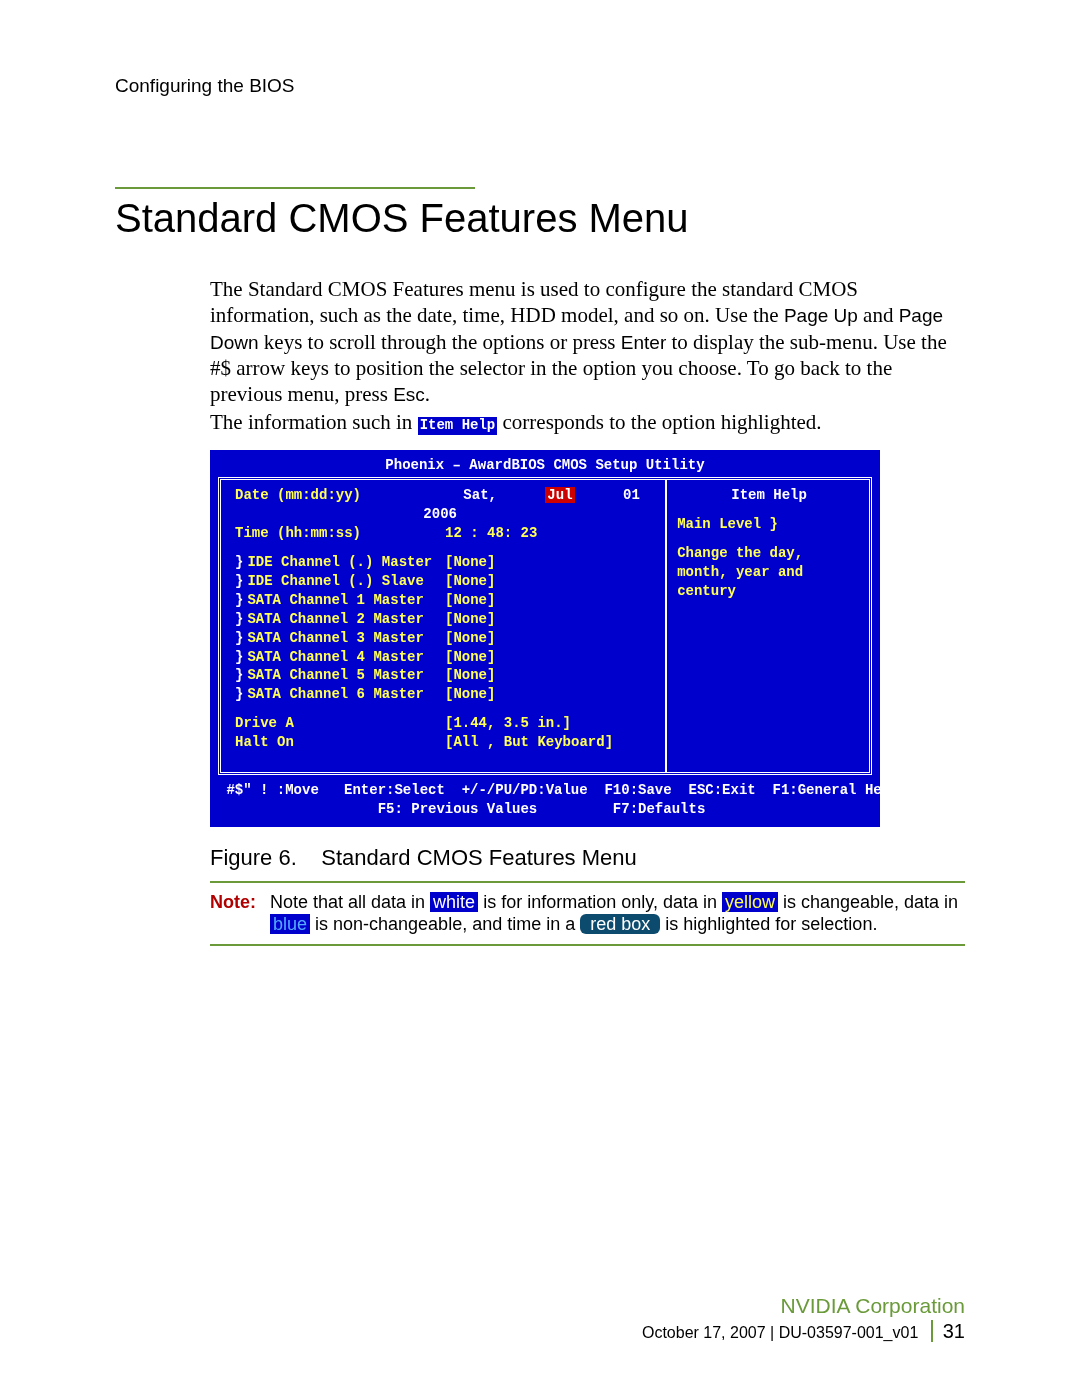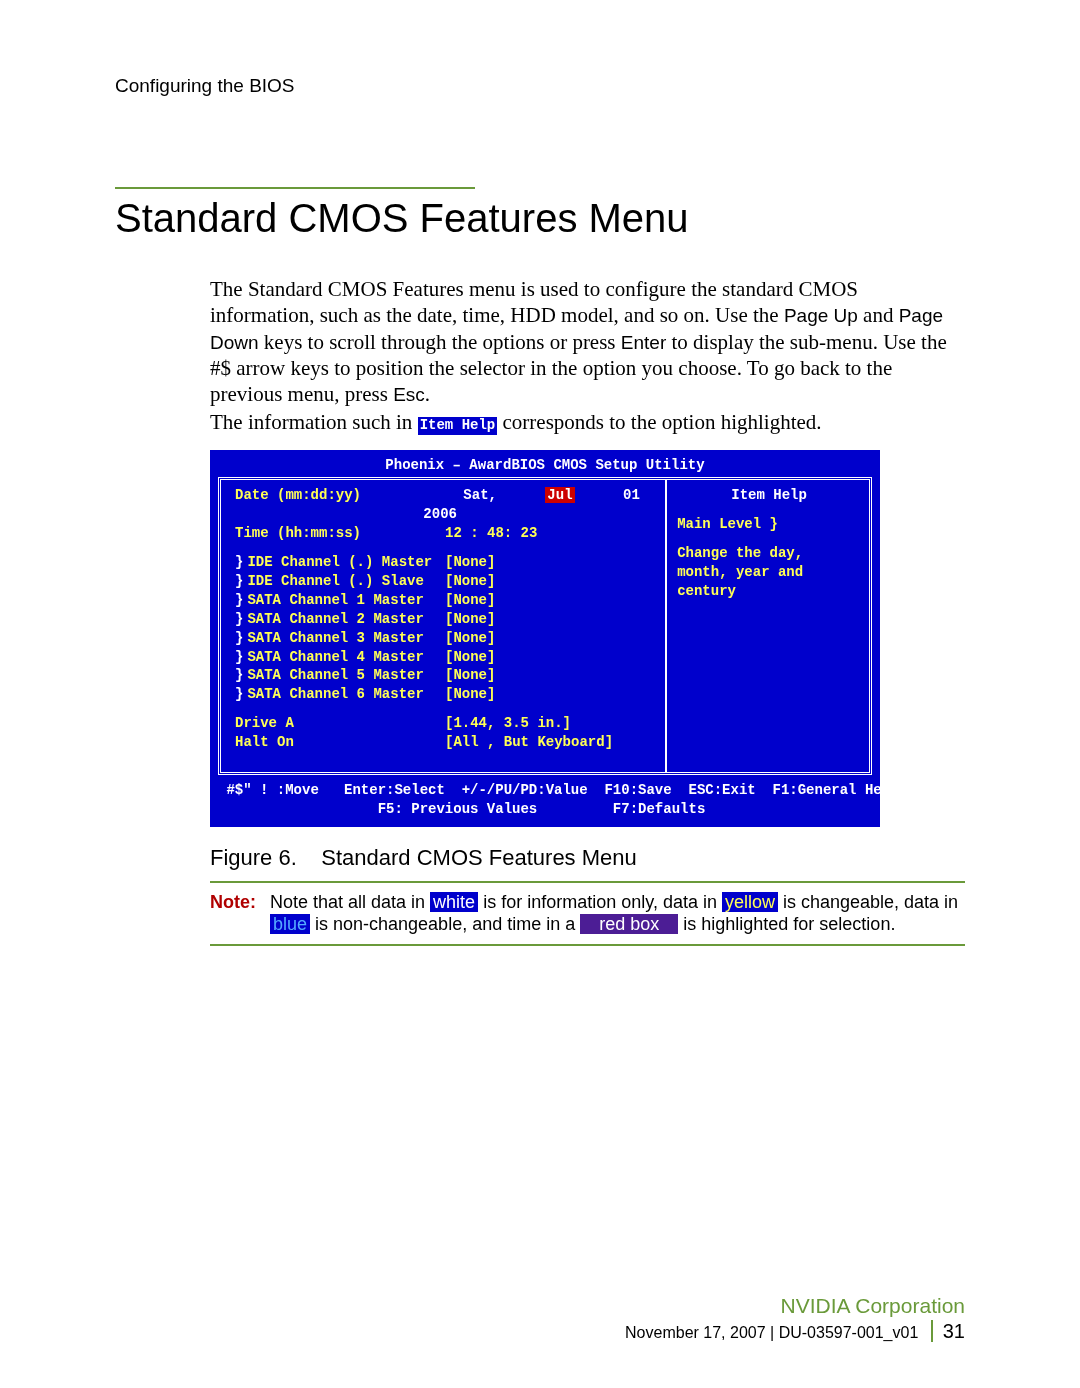--- a/index.html
+++ b/index.html
@@ -121,21 +121,21 @@
   .note-label {
     color: #b00000;
     font-weight: bold;
     width: 60px;
     flex: 0 0 60px;
   }
   .note-text { }
   .hl-white { background: #0000cc; color: #fff; padding: 0 3px; }
   .hl-yellow { background: #0000cc; color: #ffff55; padding: 0 3px; }
   .hl-blue { background: #0000cc; color: #55aaff; padding: 0 3px; }
-  .hl-redbox { background: #4c1d95; color: #fff; padding: 0 19px; }
+  .hl-redbox { background: #0c4a6e; color: #fff; padding: 0 10px; border-radius: 6px; }
   .footer {
     position: absolute;
     right: 115px;
     bottom: 45px;
     text-align: right;
     font-family: Arial, Helvetica, sans-serif;
   }
   .footer .brand {
     color: #6a9a3a;
     font-size: 21px;
@@ -252,17 +252,17 @@
   <div class="note-block">
     <div class="note-label">Note:</div>
     <div class="note-text">
       <span>Note that all data in </span><span class="hl-white">white</span><span> is for information only, data in </span><span class="hl-yellow">yellow</span><span> is changeable, data in </span><span class="hl-blue">blue</span><span> is non-changeable, and time in a </span><span class="hl-redbox">red box</span><span> is highlighted for selection.</span>
     </div>
   </div>
 
   <div class="footer">
     <div class="brand">NVIDIA Corporation</div>
     <div class="docline">
-      <span>November 17, 2007  |  DU-03597-001_v01</span>
+      <span>October 17, 2007  |  DU-03597-001_v01</span>
       <span class="pagenum">31</span>
     </div>
   </div>
 </div>
 
 </body></html>

